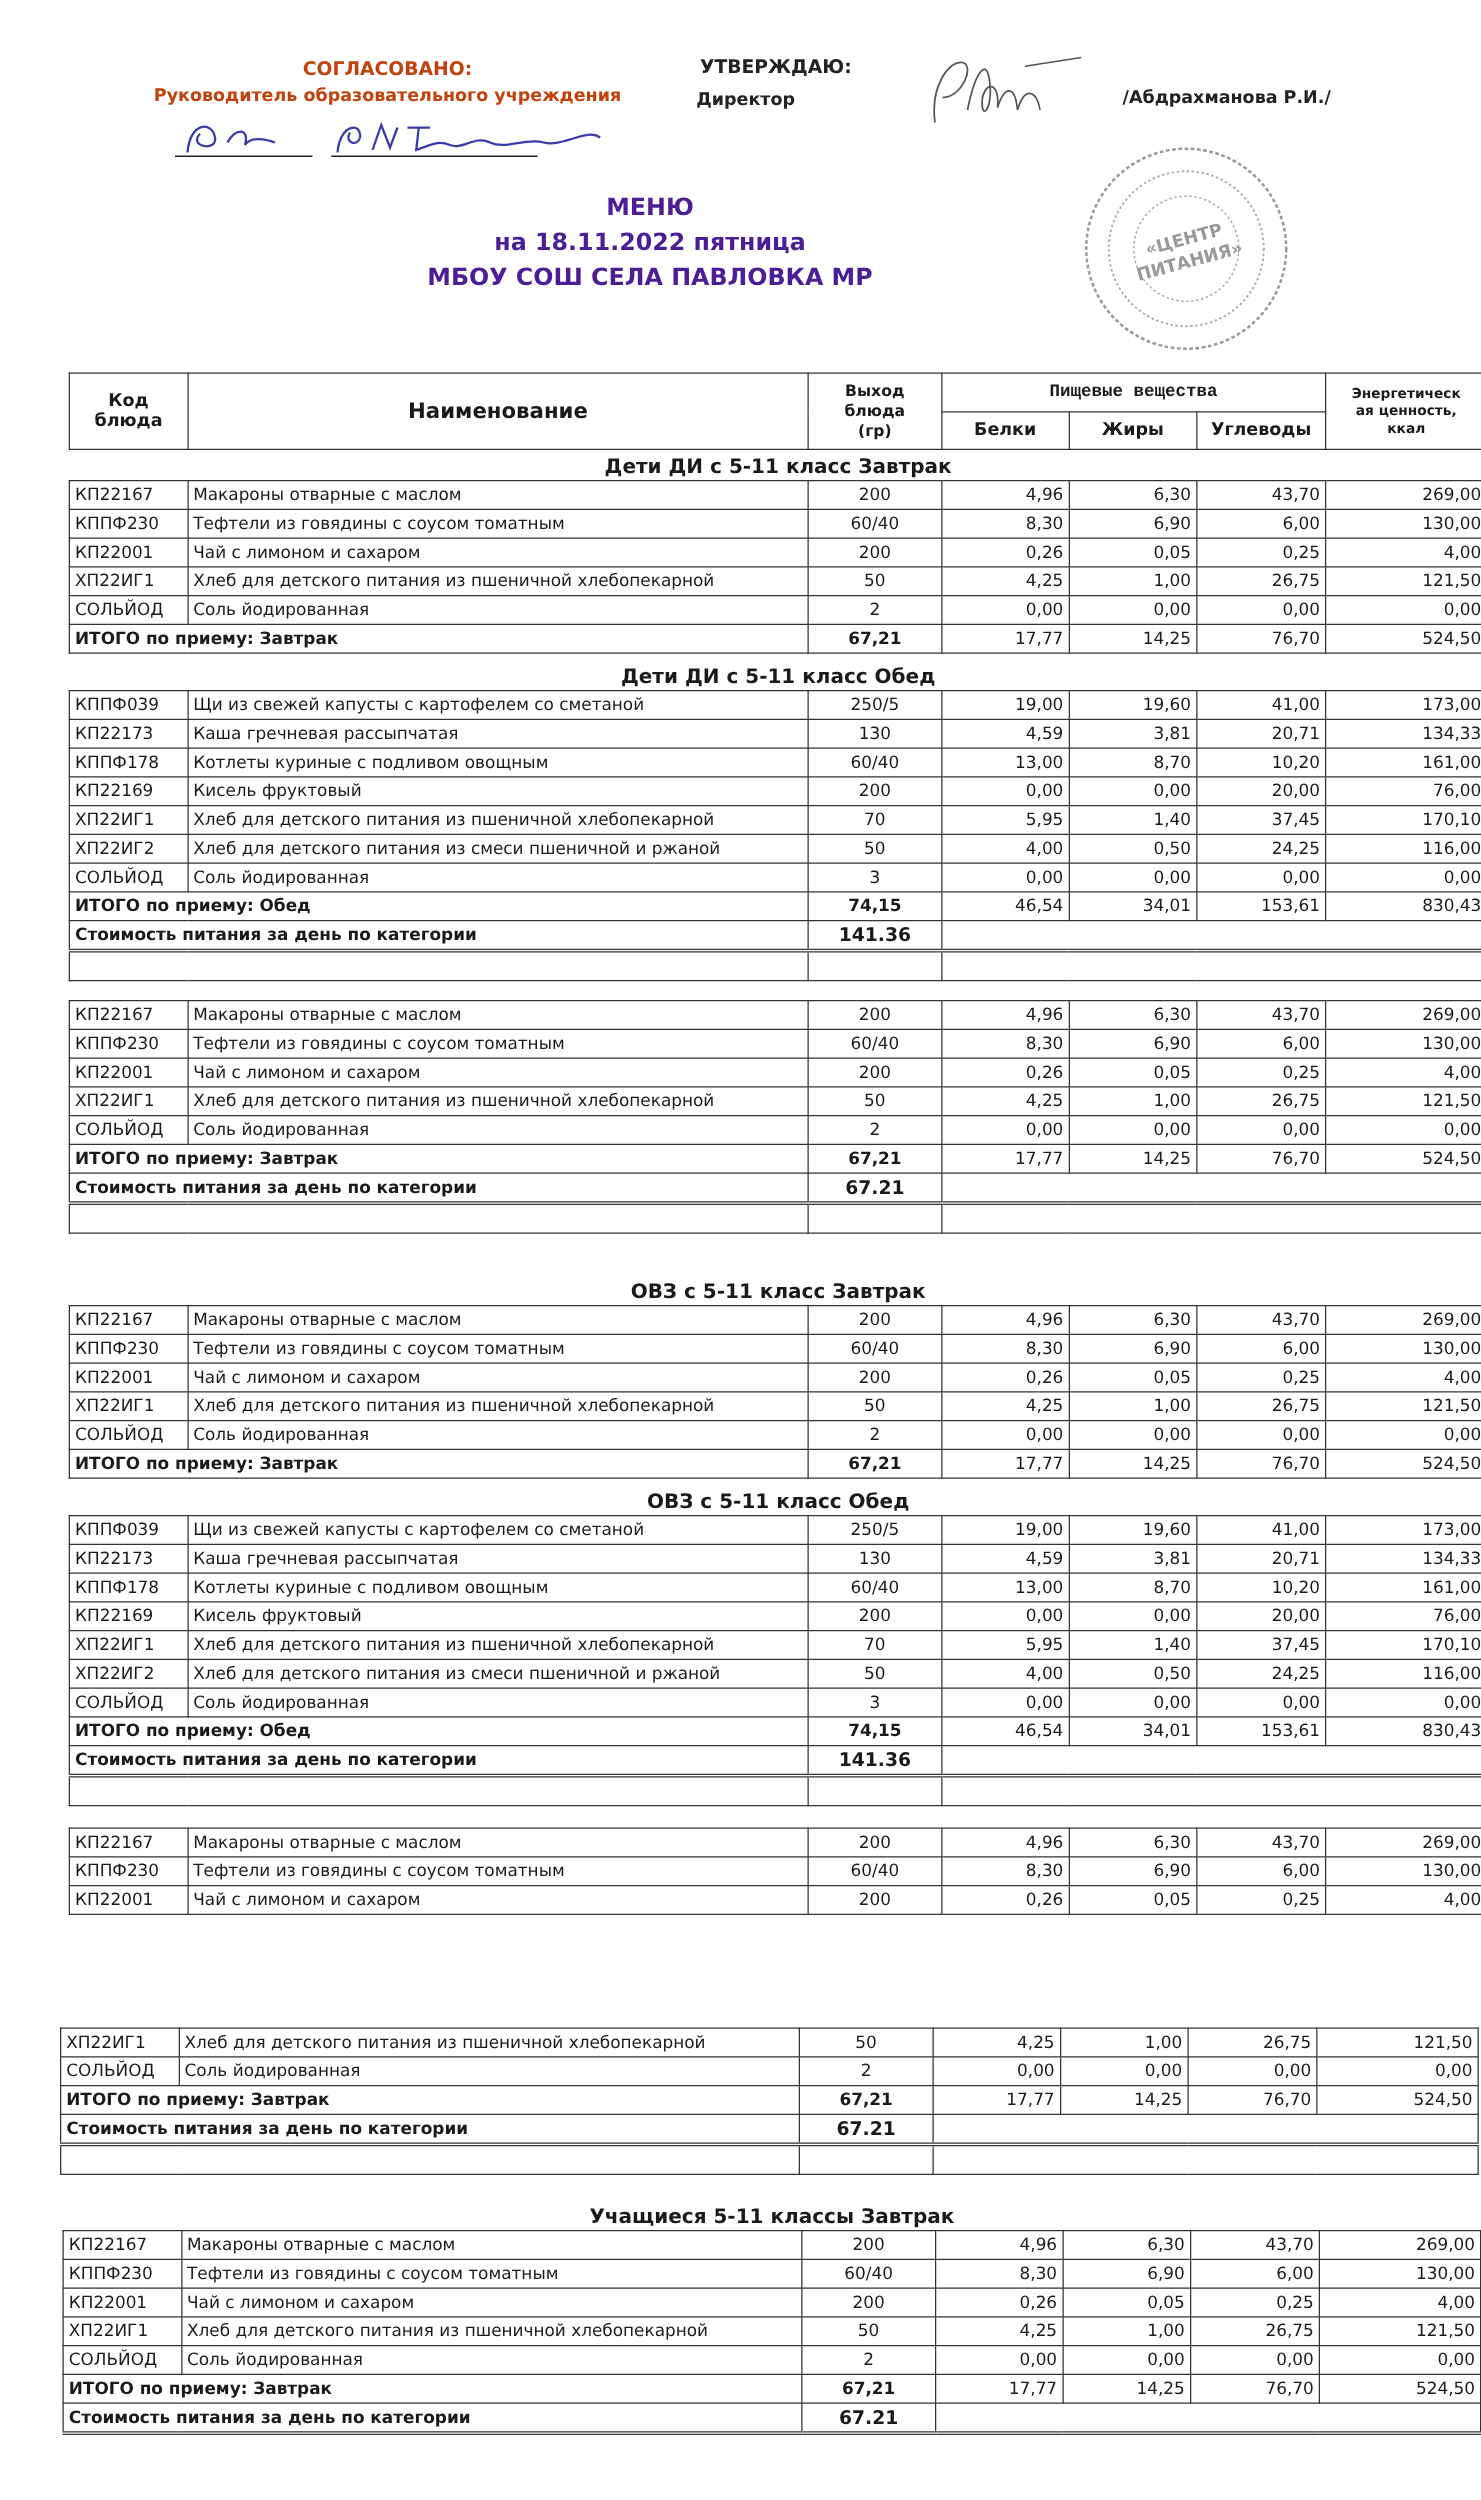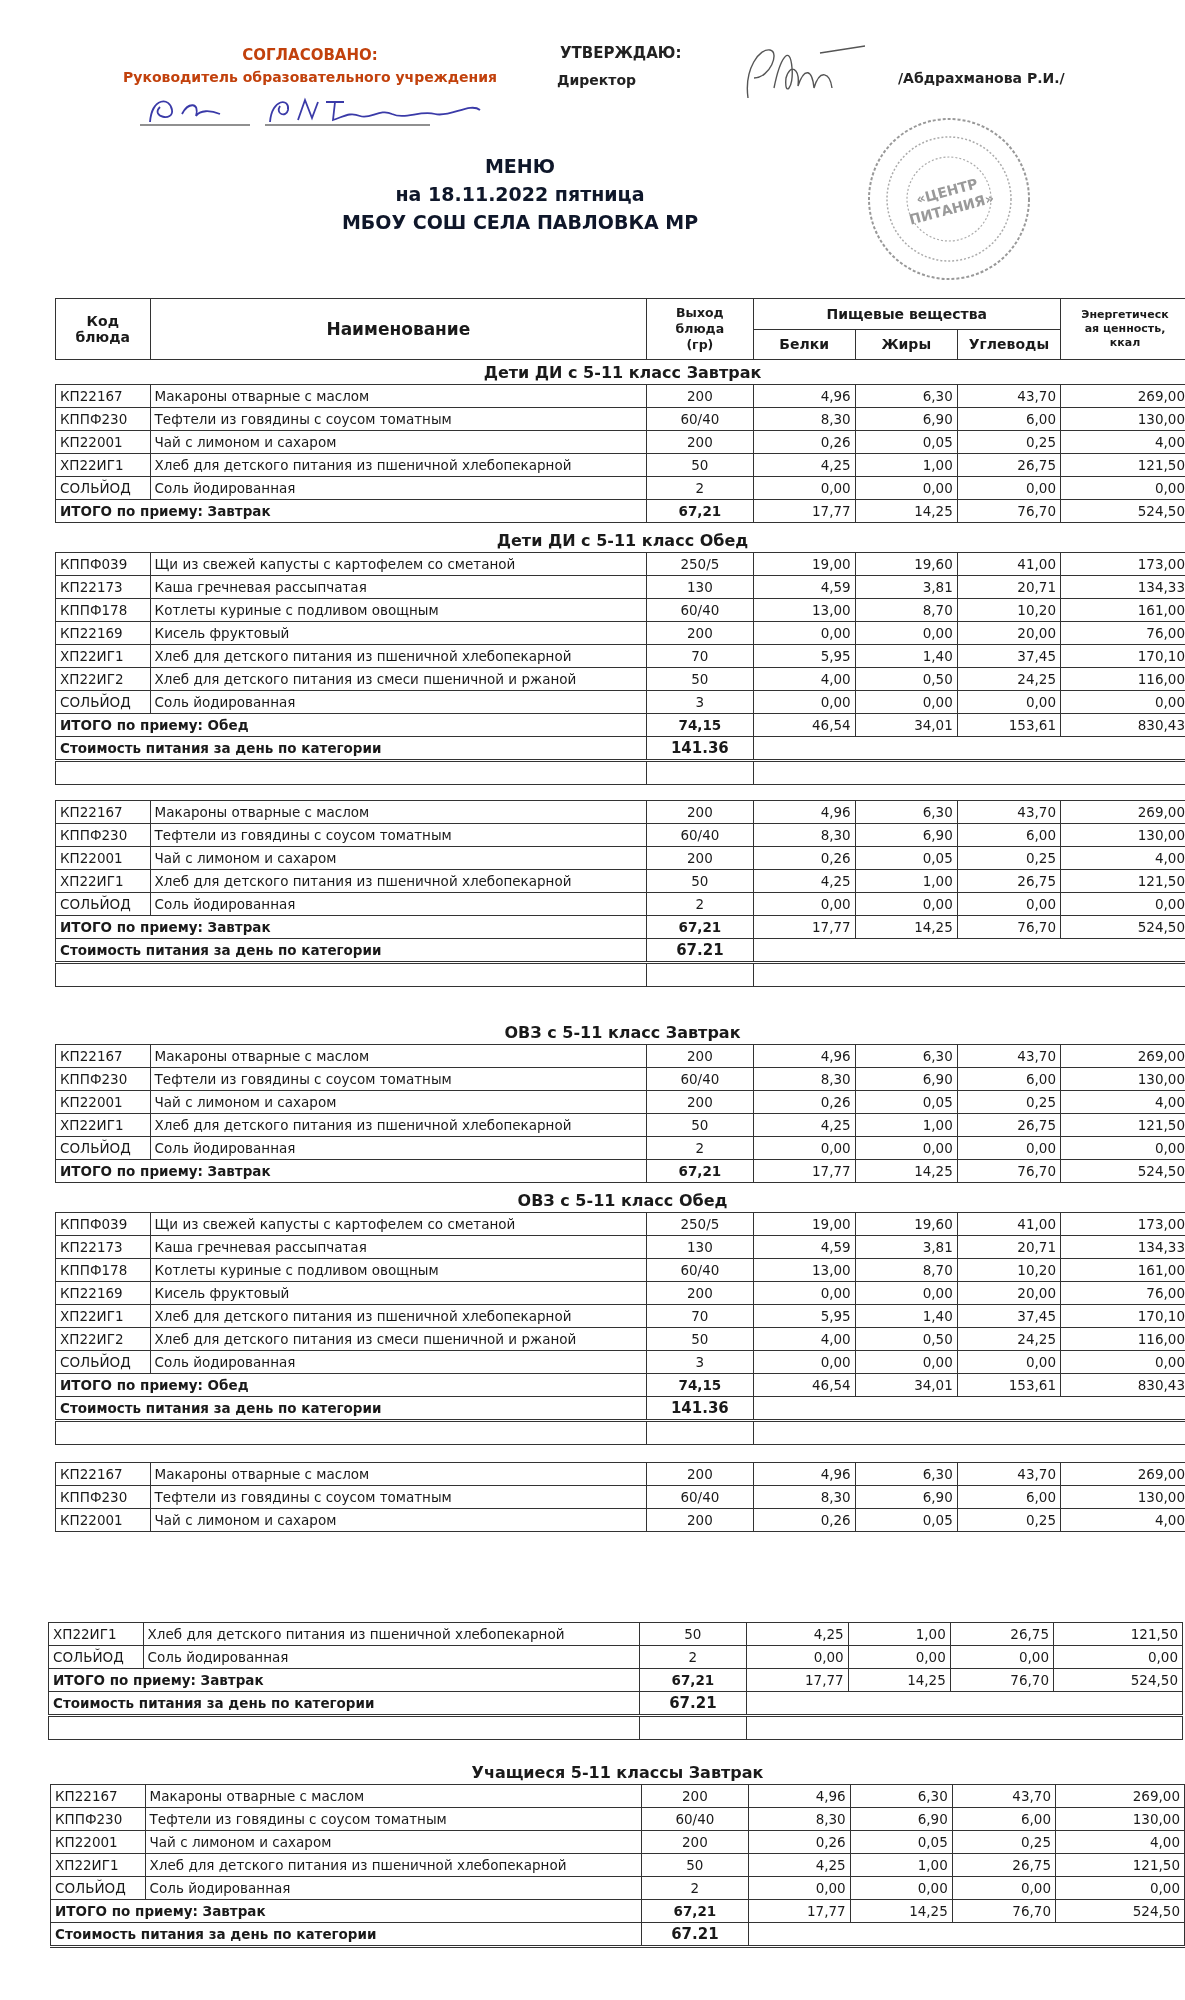--- a/index.html
+++ b/index.html
@@ -8,21 +8,21 @@
   .approval-left { position: absolute; left: 100px; top: 44px; width: 420px; text-align: center; font-weight: bold; font-size: 15px; line-height: 22px; color: #c2410c; }
   .approval-left .t1 { font-size: 15px; }
   .approval-left .t2 { font-size: 14px; }
   .sig-left { position: absolute; left: 130px; top: 92px; width: 420px; height: 40px; }
   .approval-right-title { position: absolute; left: 560px; top: 44px; font-weight: bold; font-size: 15px; color: #222; }
   .approval-right-role { position: absolute; left: 557px; top: 72px; font-weight: bold; font-size: 14px; color: #222; }
   .sig-right { position: absolute; left: 740px; top: 38px; width: 130px; height: 70px; }
   .director-name { position: absolute; left: 898px; top: 70px; font-weight: bold; font-size: 14px; color: #222; }
   .stamp { position: absolute; left: 862px; top: 112px; width: 175px; height: 175px; }
 
-  .title-block { position: absolute; left: 290px; top: 152px; width: 460px; text-align: center; font-weight: bold; color: #0f172a; }
+  .title-block { position: absolute; left: 290px; top: 152px; width: 460px; text-align: center; font-weight: bold; color: #4c1d95; }
   .title-block div { font-size: 19px; line-height: 28px; }
 
   .tbl-wrap { position: absolute; left: 55px; width: 1135px; }
   table { border-collapse: collapse; width: 100%; table-layout: fixed; font-family: "DejaVu Sans", sans-serif; }
   td, th { border: 1.3px solid #333; padding: 0 4px; font-size: 13.5px; height: 22px; white-space: nowrap; overflow: hidden; }
   col.c-code { width: 88px; }
   col.c-name { width: 462px; }
   col.c-out { width: 99px; }
   col.c-num { width: 95px; }
   col.c-num2 { width: 96px; }
@@ -91,21 +91,21 @@
       </colgroup>
     <tbody>
         <tr class="hdr">
       <th rowspan="2" style="height:60px;" class="sub">
         <span>Код</span><br><span>блюда</span>
       </th>
       <th rowspan="2" class="big">Наименование</th>
       <th rowspan="2" class="mid">
         <span>Выход</span><br><span>блюда</span><br><span>(гр)</span>
       </th>
-      <th colspan="3" class="sub" style="height:28px;">Пищевые вещества</th>
+      <th colspan="3" class="sub" style="height:28px;font-family:Liberation Mono, monospace;">Пищевые вещества</th>
       <th rowspan="2" class="small">
         <span>Энергетическ</span><br><span>ая ценность,</span><br><span>ккал</span>
       </th>
     </tr>
     <tr class="hdr">
       <th class="sub" style="height:28px;">Белки</th>
       <th class="sub">Жиры</th>
       <th class="sub">Углеводы</th>
     </tr>
   </tbody>

